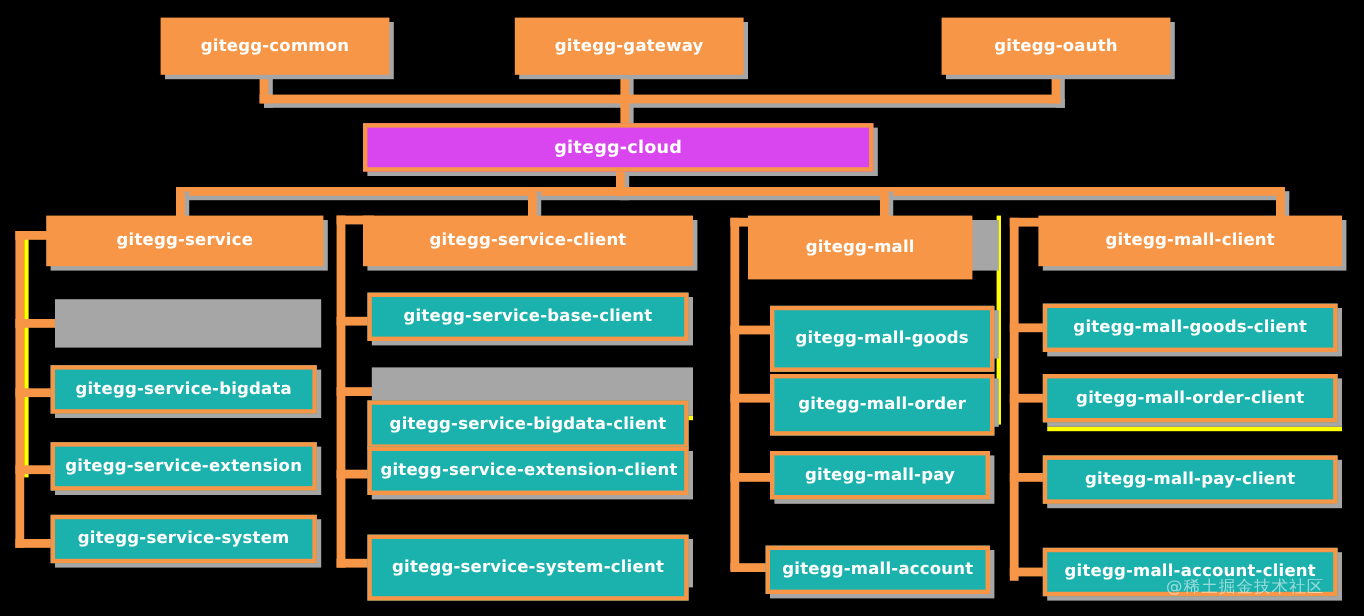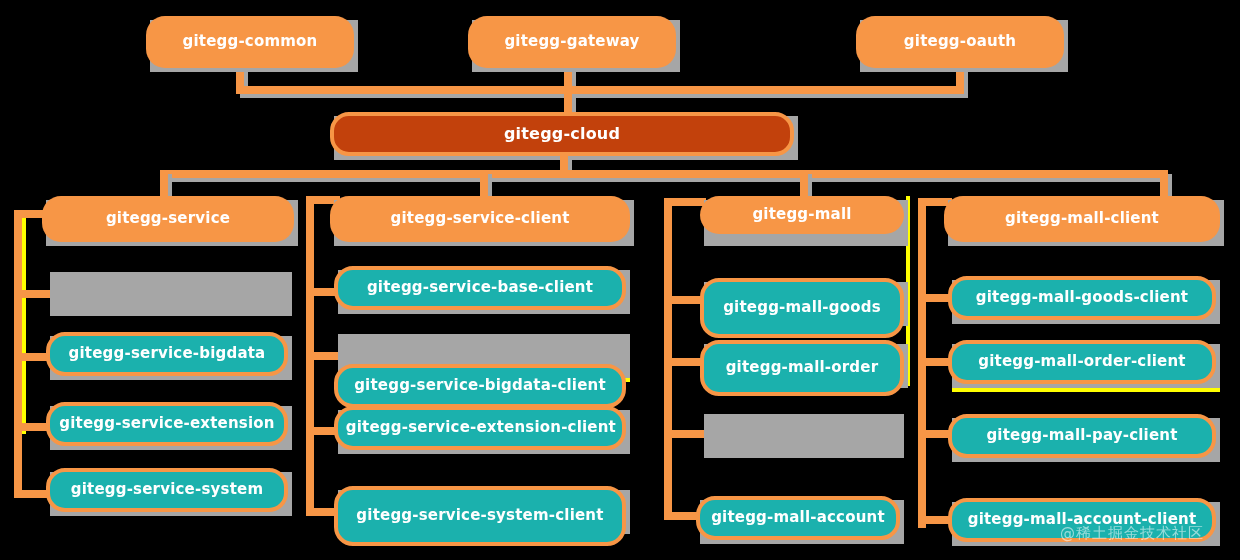--- a/index.html
+++ b/index.html
@@ -9,32 +9,32 @@
 
   
   .conn{position:absolute;background:#F79646;}
   .conn.shadow{background:#A6A6A6;}
   .conn.hl{background:#FFFF00;}
 
   
   .node{position:absolute;box-sizing:border-box;display:flex;
         align-items:center;justify-content:center;color:#FFFFFF;
         font-weight:bold;letter-spacing:.2px;text-align:center;
-        line-height:1.05;border-radius:19px;}
+        line-height:1.05;}
   .node .lbl{position:relative;z-index:3;padding:0 6px;white-space:nowrap;}
 
   
   .shadowbox{position:absolute;background:#A6A6A6;}
 
   
   .n-orange{background:#F79646;border:0;font-size:15px;}
   
   .n-teal{background:#1BB1AD;border:4px solid #F79646;font-size:15px;}
   
-  .n-root{background:#c2410c;border:4px solid #F79646;font-size:16px;}
+  .n-root{background:#d946ef;border:4px solid #F79646;font-size:16px;}
 
   .wm{position:absolute;color:rgba(255,255,255,.55);font-size:15px;
       letter-spacing:1px;white-space:nowrap;z-index:40;
       font-family:"DejaVu Sans","Liberation Sans",sans-serif;}
 </style>
 </head>
 <body>
 
 <div id="stage">
 
@@ -157,35 +157,38 @@
   <div class="conn" style="left:664px;top:198px;width:8px;height:320px;"></div>
   <div class="conn" style="left:664px;top:198px;width:42px;height:8px;"></div>
   <div class="conn" style="left:664px;top:296px;width:40px;height:8px;"></div>
   <div class="conn" style="left:664px;top:358px;width:40px;height:8px;"></div>
   <div class="conn" style="left:664px;top:430px;width:40px;height:8px;"></div>
   <div class="conn" style="left:664px;top:512px;width:40px;height:8px;"></div>
 
   <div class="conn hl" style="left:906px;top:196px;width:4px;height:190px;"></div>
 
   <div class="shadowbox" style="left:704px;top:200px;width:204px;height:46px;"></div>
-  <div class="node n-orange" style="left:700px;top:196px;width:204px;height:38px;">
+  <div class="node n-orange" style="left:680px;top:196px;width:204px;height:58px;">
     <span class="lbl">gitegg-mall</span>
   </div>
 
   <div class="shadowbox" style="left:704px;top:282px;width:204px;height:44px;"></div>
   <div class="node n-teal" style="left:700px;top:278px;width:204px;height:60px;">
     <span class="lbl">gitegg-mall-goods</span>
   </div>
 
   <div class="shadowbox" style="left:704px;top:344px;width:204px;height:44px;"></div>
   <div class="node n-teal" style="left:700px;top:340px;width:204px;height:56px;">
     <span class="lbl">gitegg-mall-order</span>
   </div>
 
   <div class="shadowbox" style="left:704px;top:414px;width:200px;height:44px;"></div>
+  <div class="node n-teal" style="left:700px;top:410px;width:200px;height:44px;">
+    <span class="lbl">gitegg-mall-pay</span>
+  </div>
 
   <div class="shadowbox" style="left:700px;top:500px;width:204px;height:44px;"></div>
   <div class="node n-teal" style="left:696px;top:496px;width:204px;height:44px;">
     <span class="lbl">gitegg-mall-account</span>
   </div>
 
   <div class="conn" style="left:918px;top:198px;width:8px;height:330px;"></div>
   <div class="conn" style="left:918px;top:198px;width:34px;height:8px;"></div>
   <div class="conn" style="left:918px;top:294px;width:36px;height:8px;"></div>
   <div class="conn" style="left:918px;top:358px;width:36px;height:8px;"></div>

